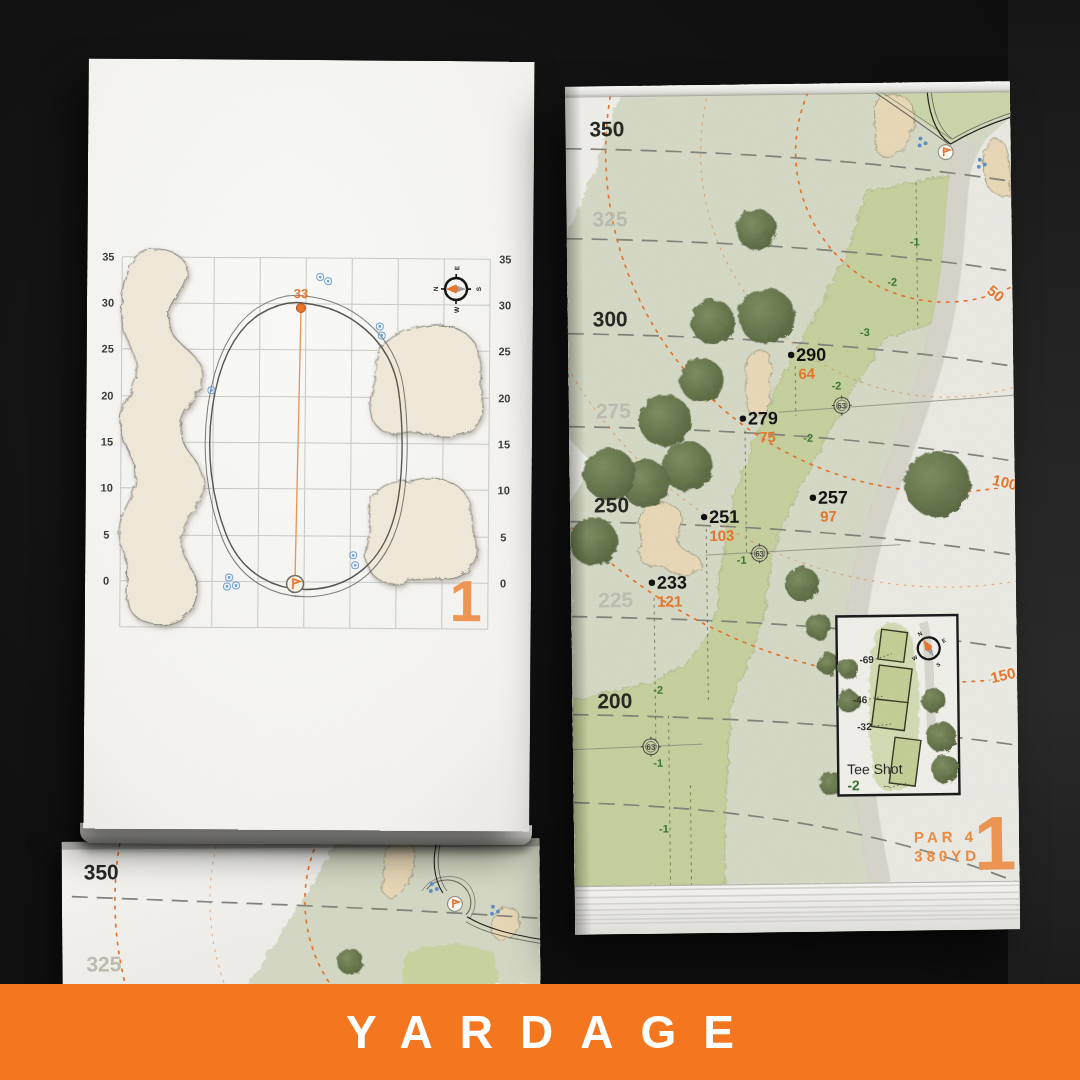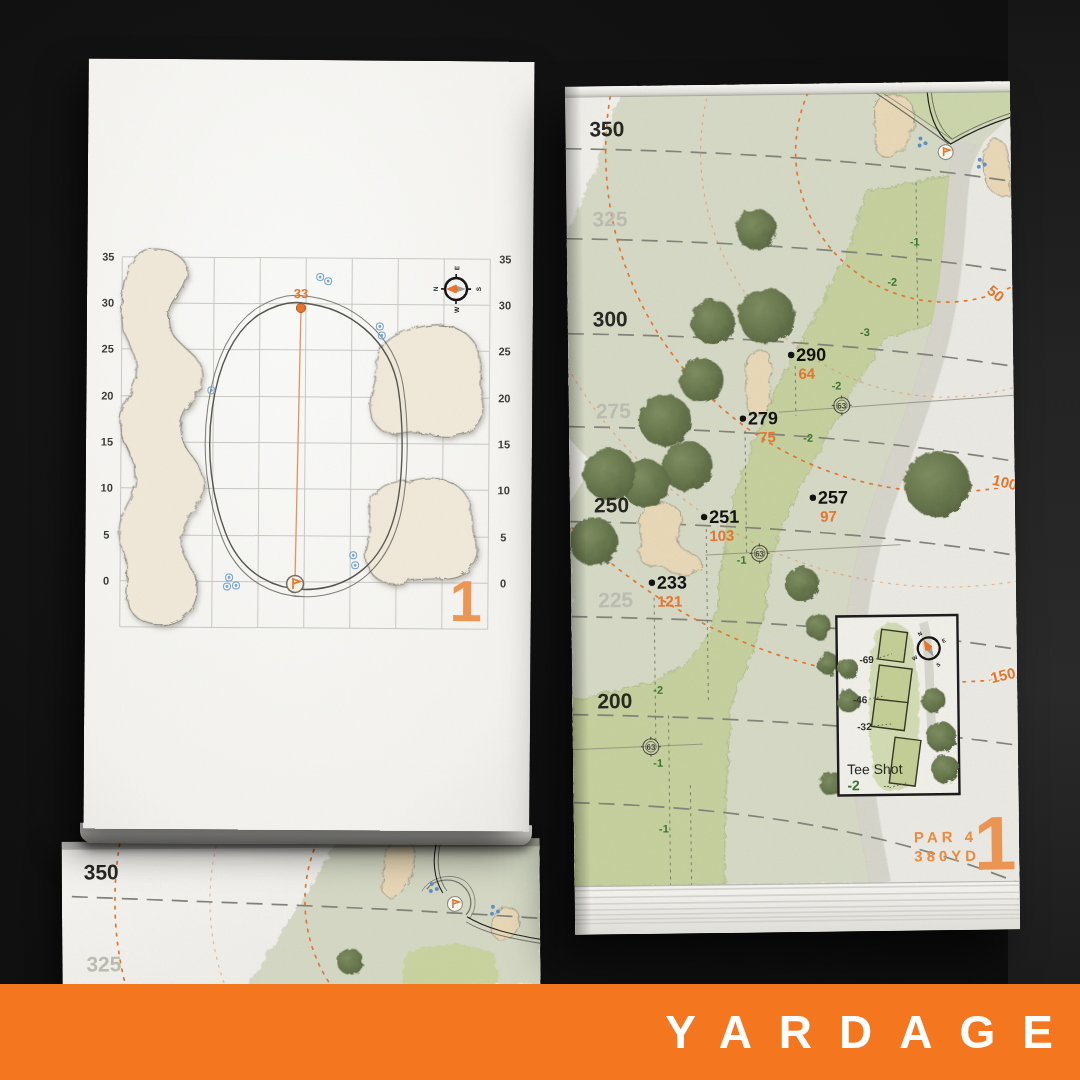--- a/index.html
+++ b/index.html
@@ -13,21 +13,21 @@
   .page-left{left:86px;top:60px;width:446px;height:770px;transform:rotate(0.4deg);
     background:transparent;box-shadow:-14px 20px 36px rgba(0,0,0,.6);}
   .curl{position:absolute;left:80px;top:824px;width:452px;height:20px;transform:rotate(0.3deg);
     background:linear-gradient(180deg,#f1f0ed 0%,#cfcec9 55%,#8e8d89 100%);
     border-radius:0 0 12px 12px;box-shadow:0 6px 10px rgba(0,0,0,.55);}
   .page-partial{left:62px;top:840px;width:478px;height:146px;transform:rotate(-0.4deg);
     box-shadow:-10px 10px 24px rgba(0,0,0,.5);}
   .page-right{left:570px;top:84px;width:445px;height:848px;transform:rotate(-0.7deg);
     box-shadow:-20px 26px 44px rgba(0,0,0,.6);}
   .banner{position:absolute;left:0;top:984px;width:1080px;height:96px;display:flex;
-    align-items:center;justify-content:flex-end;}
+    align-items:center;justify-content:center;}
   .banner span{color:#fff;font-size:46px;font-weight:bold;letter-spacing:27px;padding-left:27px;}
   text{font-family:"Liberation Sans",sans-serif;}
   .ax{font-size:11px;font-weight:bold;fill:#3a3a36;}
   .contB{font-size:21px;font-weight:bold;fill:#24241f;}
   .contF{font-size:21px;font-weight:bold;fill:#bdbdb2;}
   .dist{font-size:18px;font-weight:bold;fill:#0d0d0d;}
   .teeY{font-size:15px;font-weight:bold;fill:#e8742b;}
   .elev{font-size:11px;font-weight:bold;fill:#37742e;}
   .arcL{font-size:15px;font-weight:bold;fill:#e8742b;paint-order:stroke;stroke:#eeeee6;stroke-width:4px;}
   .spk{font-size:8px;font-weight:bold;fill:#3c3c34;}

